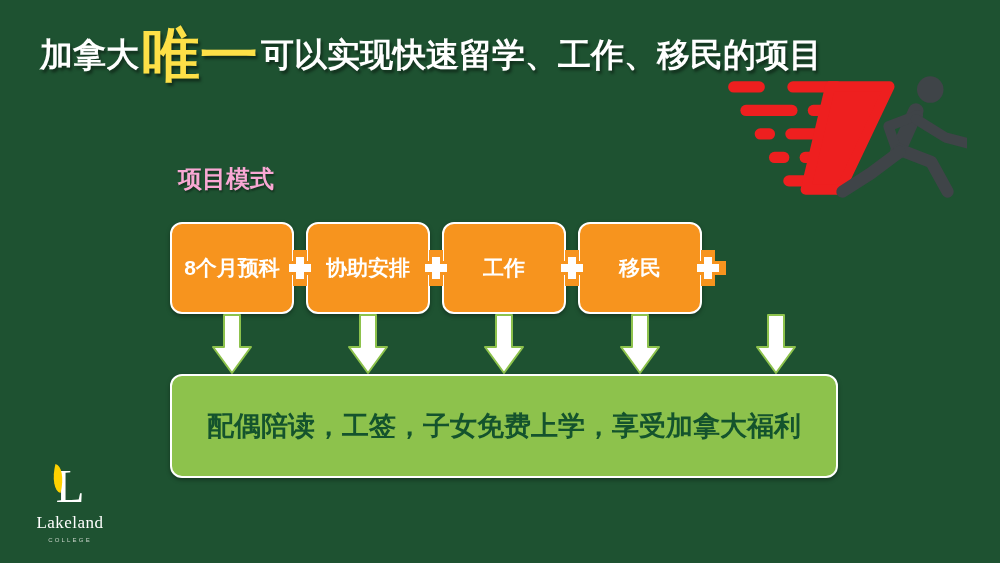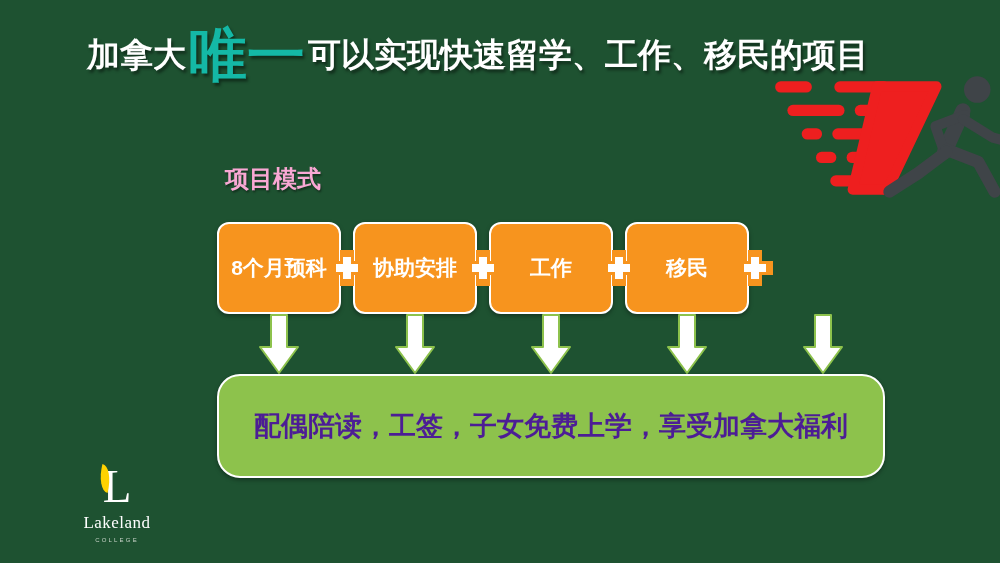--- a/index.html
+++ b/index.html
@@ -2,31 +2,31 @@
 <html><head>
 <meta charset="utf-8">
 <style>
   html,body{margin:0;padding:0;}
   body{
     width:1000px;height:563px;overflow:hidden;
     background:#1E5231;
     font-family:"Liberation Sans",sans-serif;
     position:relative;
   }
-  .slide{position:absolute;inset:0;margin-left:47px;}
+  .slide{position:absolute;inset:0;}
 
   
   .title{
     position:absolute;left:40px;top:26px;margin:0;
     display:flex;align-items:center;white-space:nowrap;
     color:#FFFFFF;font-weight:bold;font-size:33px;
     text-shadow:2px 3px 3px rgba(0,0,0,0.45);
   }
   .title .hl{
-    color:#14b8a6;font-size:58px;line-height:1;margin:0 3px;
+    color:#fde047;font-size:58px;line-height:1;margin:0 3px;
     text-shadow:2px 3px 3px rgba(0,0,0,0.45);
   }
 
   
   .runner{position:absolute;left:722px;top:68px;}
 
   
   .section-label{
     position:absolute;left:178px;top:163px;
     color:#f9a8d4;font-size:24px;font-weight:bold;
@@ -47,23 +47,23 @@
   .plus.p1{left:110px;} .plus.p2{left:246px;} .plus.p3{left:382px;} .plus.p4{left:518px;}
 
   
   .arrow{position:absolute;top:314px;}
   .arrow.a1{left:212px;} .arrow.a2{left:348px;} .arrow.a3{left:484px;}
   .arrow.a4{left:620px;} .arrow.a5{left:756px;}
 
   
   .benefit{
     position:absolute;left:170px;top:374px;width:668px;height:104px;box-sizing:border-box;
-    background:#8DC24C;border:2.5px solid #FFFFFF;border-radius:23px;
+    background:#8DC24C;border:2.5px solid #FFFFFF;border-radius:12px;
     display:flex;align-items:center;justify-content:center;
-    color:#4c1d95;font-size:27px;font-weight:bold;white-space:nowrap;
+    color:#14532d;font-size:27px;font-weight:bold;white-space:nowrap;
     box-shadow:0 2px 4px rgba(0,0,0,0.35);
   }
 
   
   .logo{position:absolute;left:22px;top:464px;width:96px;text-align:center;}
   .logo-mark{
     position:relative;display:inline-block;height:46px;
     font-family:"Liberation Serif",serif;font-size:47px;line-height:44px;
     color:#FFFFFF;
   }

